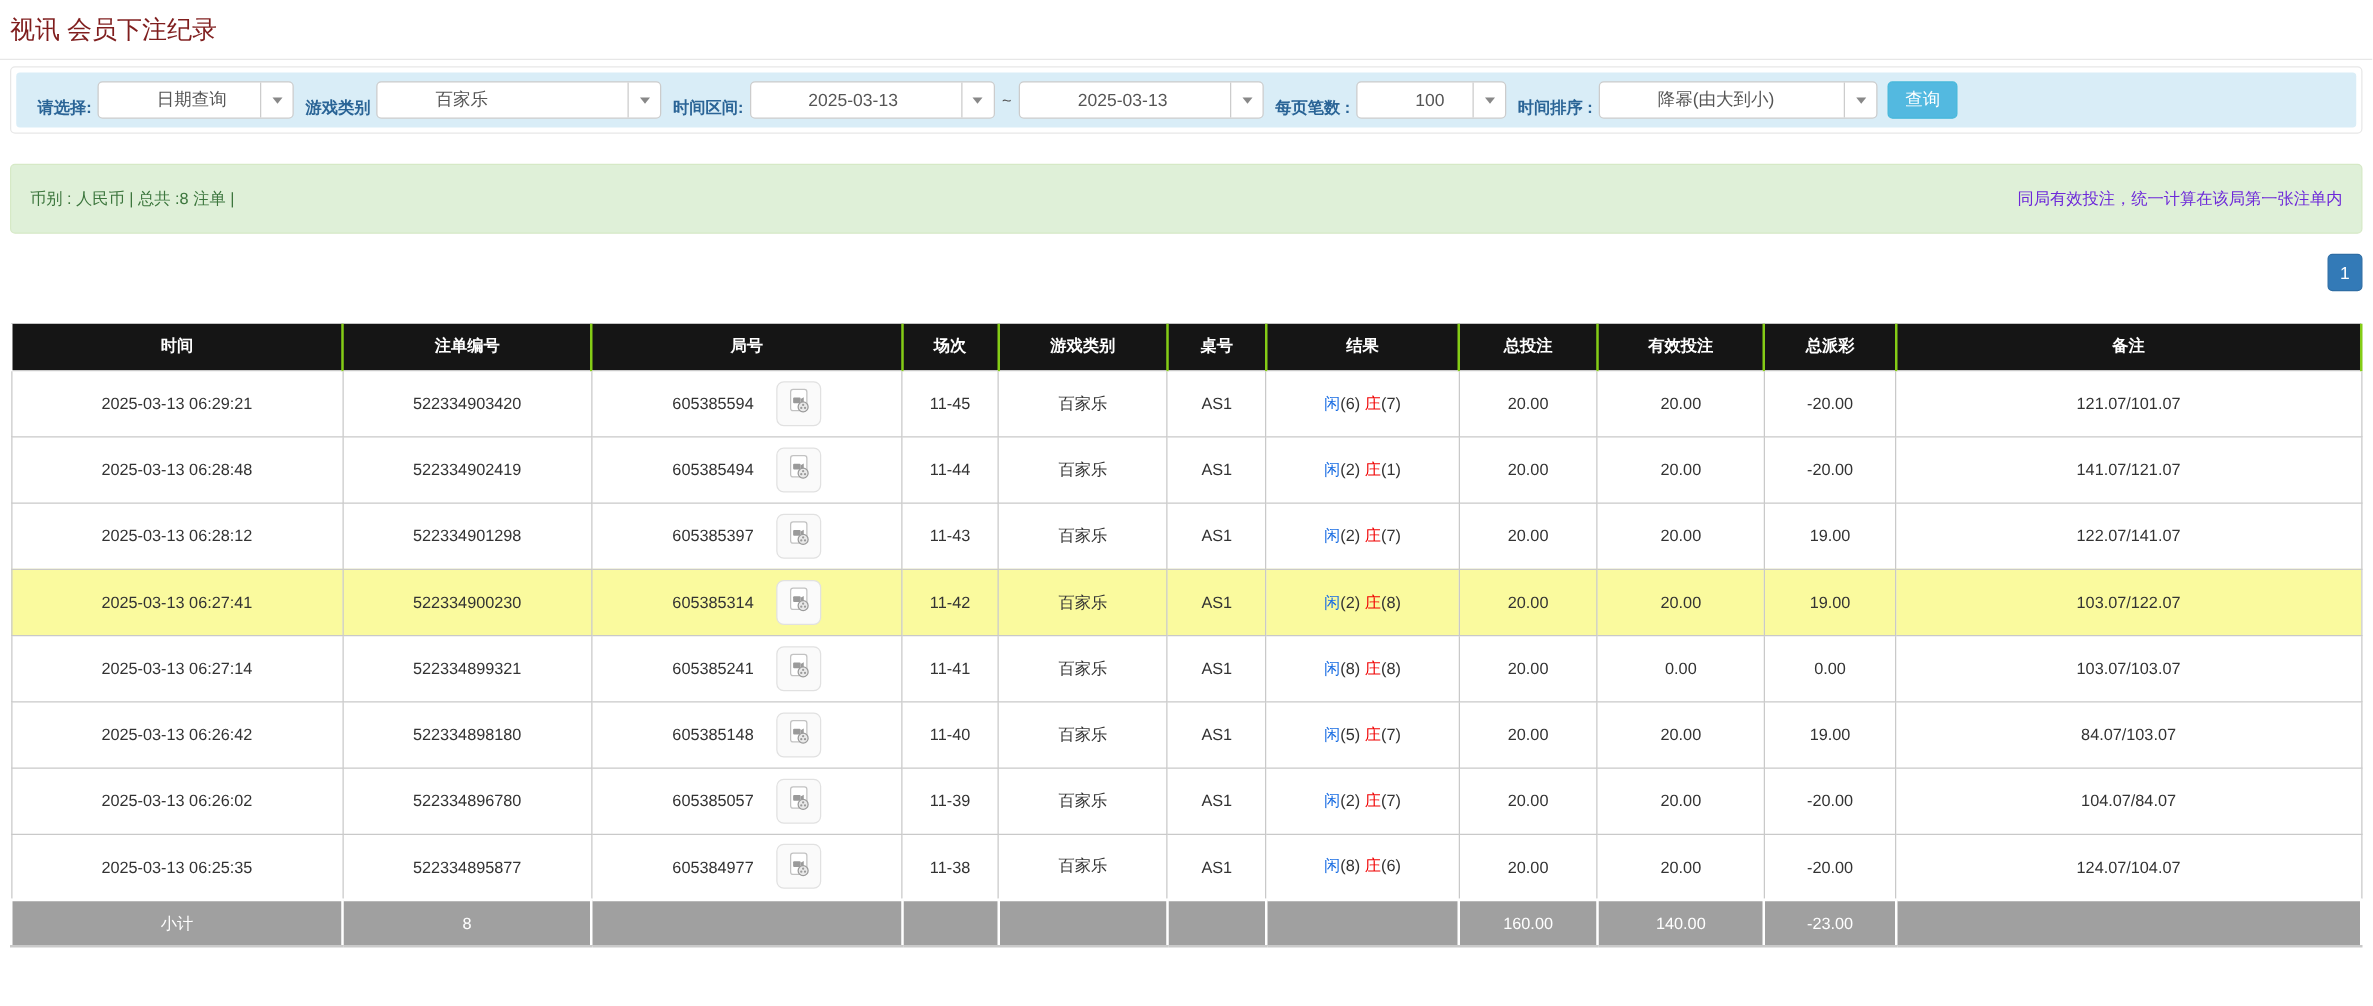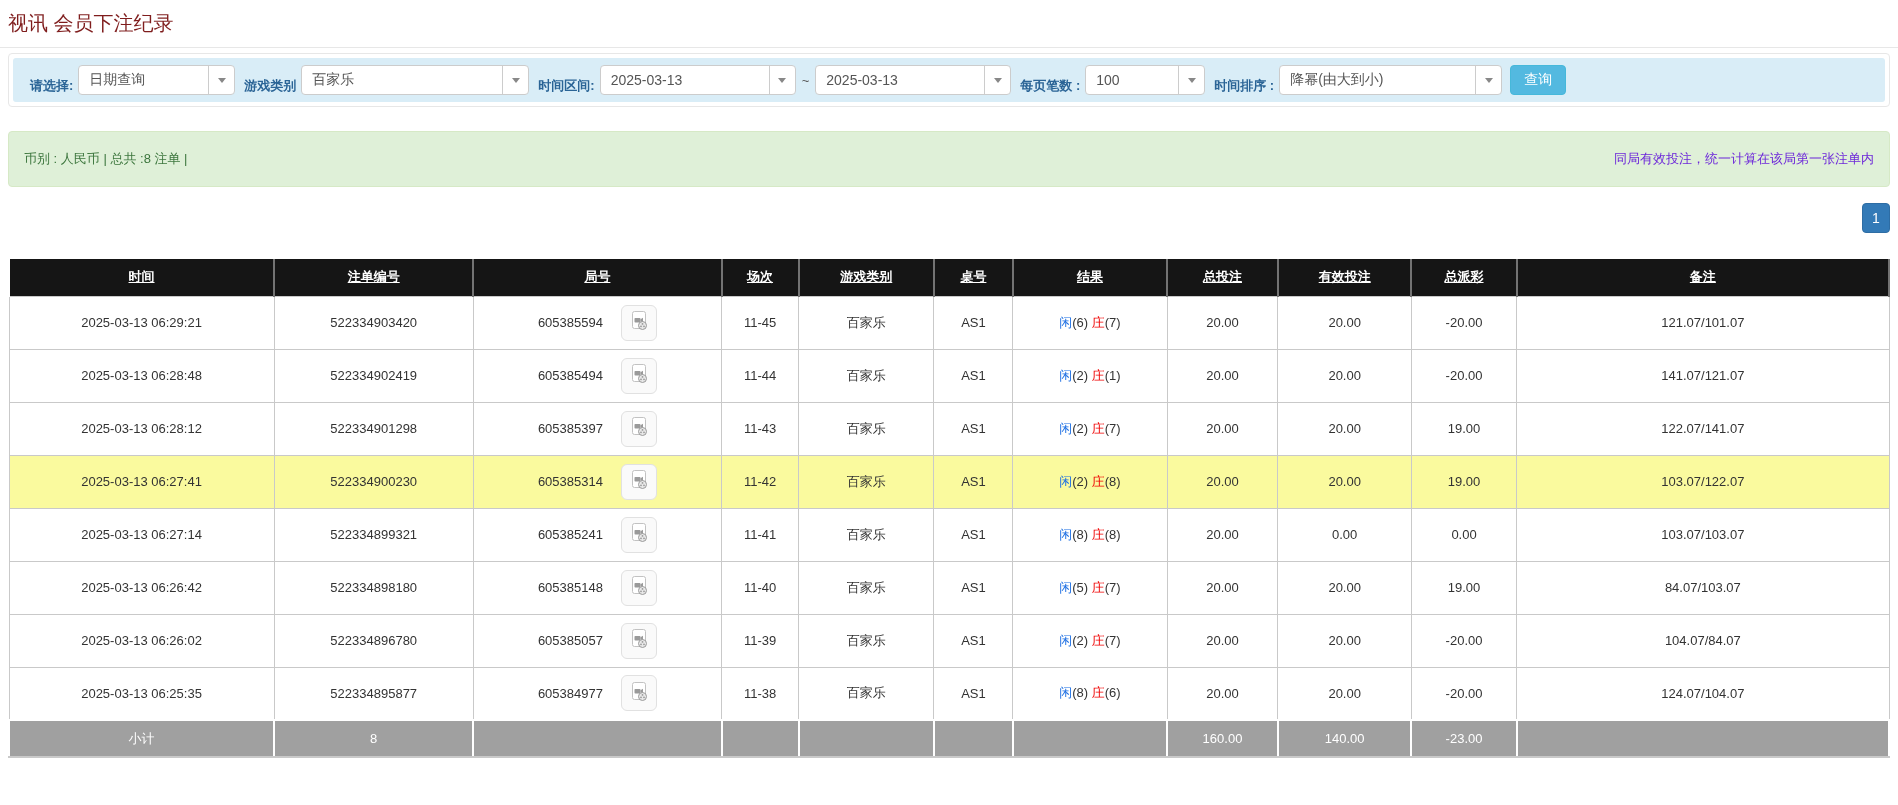--- a/index.html
+++ b/index.html
@@ -7,41 +7,41 @@
     font-family:"Liberation Sans","DejaVu Sans",sans-serif; font-size:13px; }
 
   .page-header { padding:10px 10px 10px 8px; border-bottom:1px solid #e7e7e7; }
   .page-title { font-size:20px; font-weight:400; color:#7f1d1d; }
 
   .filter-panel { margin:5px 8px 0; border:1px solid #e7e7e7; border-radius:4px; padding:4px; background:#fff; }
   .filter-bar { background:#d9edf7; border-radius:3px; padding:7px 8px; display:flex; align-items:center; }
   .f-label { color:#2a6496; font-weight:bold; font-size:13px; margin:12px 5px 0 9px; white-space:nowrap; }
   .tilde { color:#555; margin:0 6px; }
   .select { background:#fff; border:1px solid #ccc; border-radius:4px; height:30px;
-    display:inline-flex; align-items:center; justify-content:space-between; color:#555; font-size:14px; cursor:pointer; }
+    display:inline-flex; align-items:center; justify-content:space-between; color:#555; font-size:14px; cursor:pointer;padding-left:36px; }
   .select .val { padding:0 10px; white-space:nowrap; overflow:hidden; }
   .select .arrow-box { width:26px; align-self:stretch; border-left:1px solid #ccc;
     display:flex; align-items:center; justify-content:center; }
   .caret { width:0; height:0; border-left:4px solid transparent; border-right:4px solid transparent; border-top:5px solid #888; }
   .w-query{width:157px}.w-game{width:228px}.w-date{width:196px}.w-size{width:120px}.w-sort{width:223px}
   .btn-search { background:#53b9e0; border:1px solid #46b8da; color:#fff; border-radius:4px;
     height:30px; padding:0 13px; font-size:14px; margin-left:8px; cursor:pointer; }
 
   .summary-bar { margin:24px 8px 0; background:#dff0d8; border:1px solid #d6e9c6; border-radius:4px;
     padding:0 15px; height:56px; display:flex; align-items:center; justify-content:space-between;
     color:#3c763d; font-size:13px; }
   .notice { color:#6d28d9; }
 
   .pagination-row { display:flex; justify-content:flex-end; margin:16px 8px 0; }
   .page-btn { background:#337ab7; border:1px solid #2e6da4; color:#fff; min-width:28px; height:30px;
     border-radius:4px; display:flex; align-items:center; justify-content:center; font-size:14px; cursor:pointer; }
 
   table.bet-table { width:1882px; margin:26px 8px 0; border-collapse:collapse; text-align:center; font-size:13px; }
   .bet-table thead th { background:#151515; color:#fff; font-weight:bold; height:37px;
-    border-left:2px solid #fff; border-right:2px solid #737373;text-decoration:underline; }
+    border-left:2px solid #fff; border-right:2px solid #84cc16; }
   .bet-table tbody td { background:#fff; border:1px solid #c9c9c9; height:53px; color:#333; }
   .bet-table tbody tr.highlight td { background:#fafa9e; }
   .bet-table tfoot td { background:#a0a0a0; color:#fff; height:37px; border:2px solid #fff; }
   .bet-table tfoot tr:last-child td { border-bottom:2px solid #c9c9c9; }
 
   .round-cell { display:inline-flex; align-items:center; gap:18px; }
   .video-btn { width:36px; height:36px; background:#fafafa; border:1px solid #e1e1e1; border-radius:6px;
     display:inline-flex; align-items:center; justify-content:center; cursor:pointer; padding:0; }
   .blue-link { color:#1b6ee3; cursor:pointer; }
   .player { color:#1b6ee3; }

